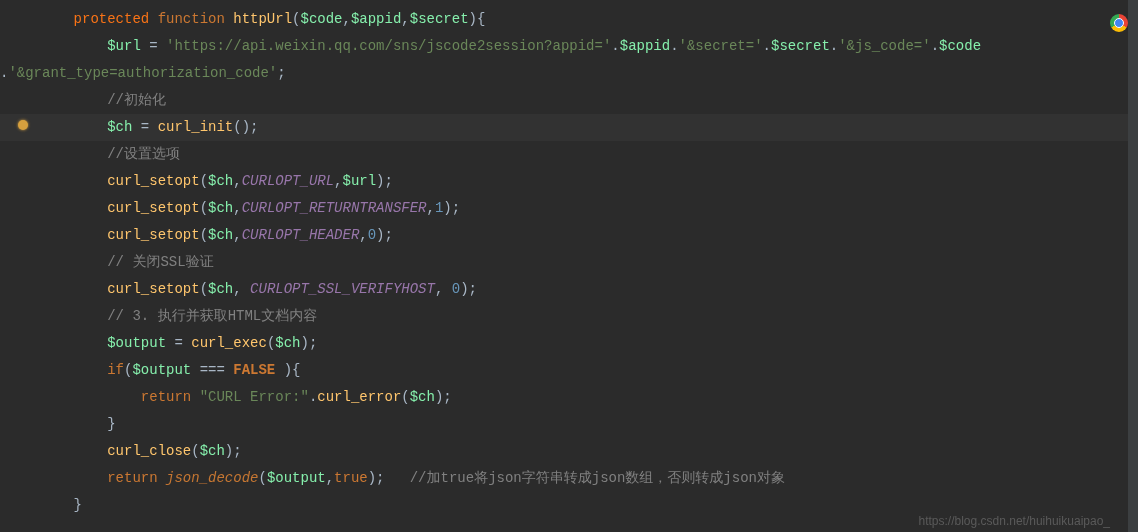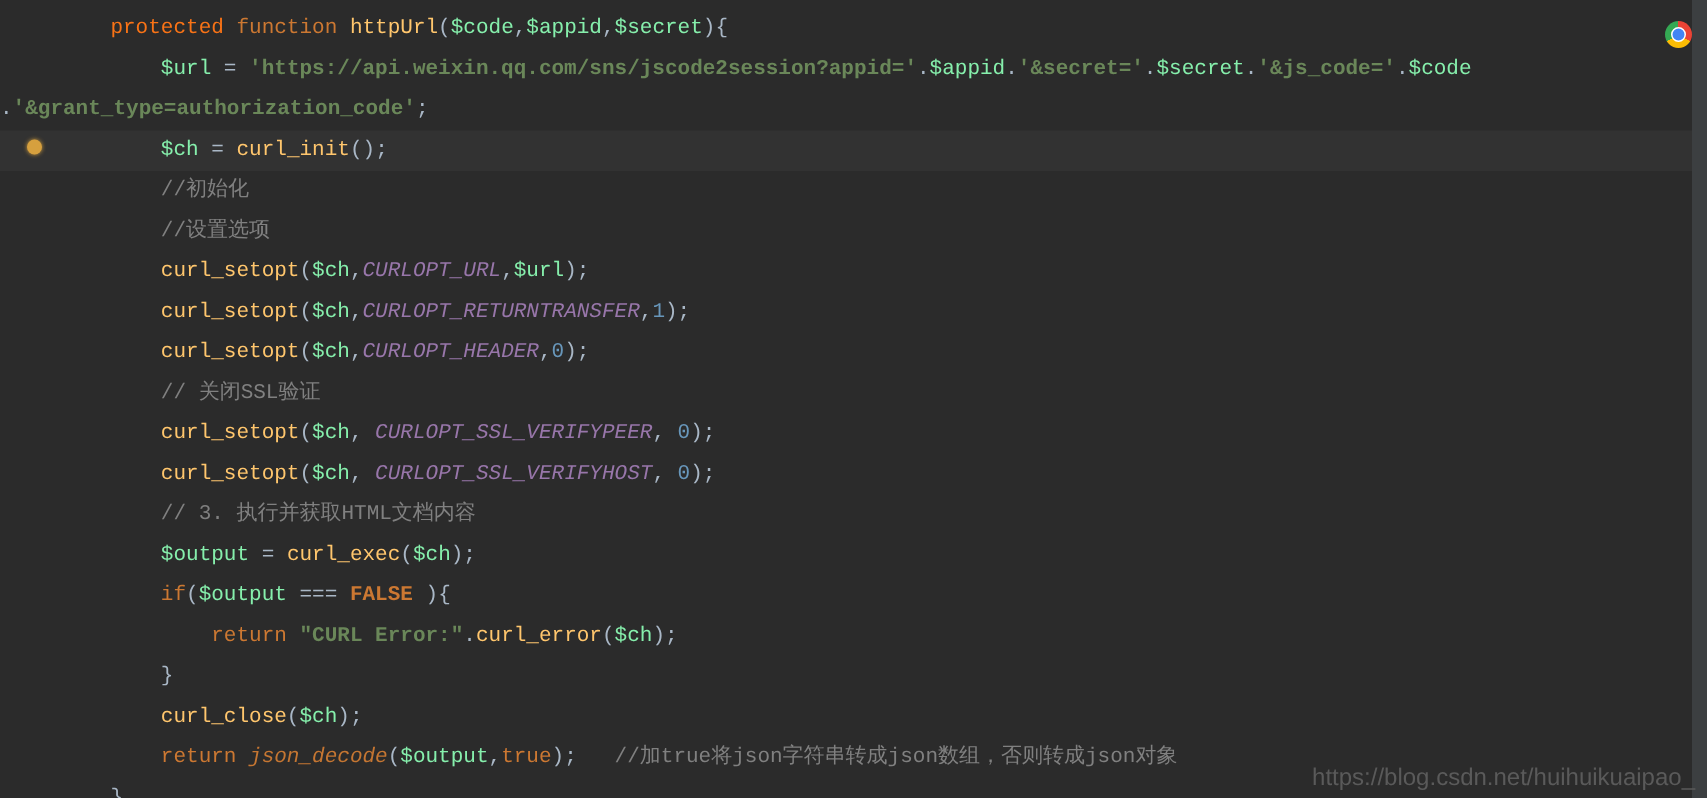--- a/index.html
+++ b/index.html
@@ -39,21 +39,21 @@
     .kw-protected { color: #f97316; }
     .kw-function { color: #cc7832; }
     .kw-return { color: #cc7832; }
     .kw-if { color: #cc7832; }
     .kw-true { color: #cc7832; text-align: right; }
     .kw-false { color: #cc7832; font-weight: bold; }
     .fn-name { color: #ffc66d; }
     .fn-call { color: #ffc66d; }
     .fn-italic { color: #c57632; font-style: italic; }
     .var { color: #86efac; }
-    .str { color: #6a8759; font-weight: bold; }
+    .str { color: #6a8759; }
     .comment { color: #808080; }
     .const { color: #9876aa; font-style: italic; }
     .punct { color: #a9b7c6; }
     .num { color: #6897bb; }
     .op { color: #a9b7c6; }
     .browser-icon {
       position: absolute;
       right: 10px;
       top: 14px;
       width: 18px;
@@ -75,43 +75,42 @@
     .scrollbar {
       position: absolute;
       right: 0;
       top: 0;
       width: 10px;
       height: 532px;
       background: #3c3f41;
     }
     .watermark {
       position: absolute;
-      right: 8px;
+      right: 28px;
       bottom: 4px;
       color: #5a5a5a;
-      font-size: 16px;
+      font-size: 12px;
       font-family: Arial, sans-serif;
     }
   </style>
 </head>
 <body>
 
 <div class="editor">
   <div class="browser-icon"></div>
   <div class="line">    <span class="kw-protected">protected</span> <span class="kw-function">function</span> <span class="fn-name">httpUrl</span><span class="punct">(</span><span class="var">$code</span><span class="punct">,</span><span class="var">$appid</span><span class="punct">,</span><span class="var">$secret</span><span class="punct">){</span></div>
   <div class="line">        <span class="var">$url</span><span class="op"> = </span><span class="str">'https://api.weixin.qq.com/sns/jscode2session?appid='</span><span class="punct">.</span><span class="var">$appid</span><span class="punct">.</span><span class="str">'&amp;secret='</span><span class="punct">.</span><span class="var">$secret</span><span class="punct">.</span><span class="str">'&amp;js_code='</span><span class="punct">.</span><span class="var">$code</span></div>
   <div class="line" style="padding-left:0"><span class="punct">.</span><span class="str">'&amp;grant_type=authorization_code'</span><span class="punct">;</span></div>
+  <div class="line">        <span class="comment">//初始化</span></div>
   <div class="line highlighted-line"><span class="gutter-icon"></span>        <span class="var">$ch</span><span class="op"> = </span><span class="fn-call">curl_init</span><span class="punct">();</span></div>
-  <div class="line">        <span class="comment">//初始化</span></div>
   <div class="line">        <span class="comment">//设置选项</span></div>
   <div class="line">        <span class="fn-call">curl_setopt</span><span class="punct">(</span><span class="var">$ch</span><span class="punct">,</span><span class="const">CURLOPT_URL</span><span class="punct">,</span><span class="var">$url</span><span class="punct">);</span></div>
   <div class="line">        <span class="fn-call">curl_setopt</span><span class="punct">(</span><span class="var">$ch</span><span class="punct">,</span><span class="const">CURLOPT_RETURNTRANSFER</span><span class="punct">,</span><span class="num">1</span><span class="punct">);</span></div>
   <div class="line">        <span class="fn-call">curl_setopt</span><span class="punct">(</span><span class="var">$ch</span><span class="punct">,</span><span class="const">CURLOPT_HEADER</span><span class="punct">,</span><span class="num">0</span><span class="punct">);</span></div>
   <div class="line">        <span class="comment">// 关闭SSL验证</span></div>
-  <div class="line">        <span class="fn-call">curl_setopt</span><span class="punct">(</span><span class="var">$ch</span><span class="punct">, </span><span class="const">CURLOPT_SSL_VERIFYPEER</span><span class="punct">, </span><span class="num">0</span><span class="punct">);</span></div>
   <div class="line">        <span class="fn-call">curl_setopt</span><span class="punct">(</span><span class="var">$ch</span><span class="punct">, </span><span class="const">CURLOPT_SSL_VERIFYHOST</span><span class="punct">, </span><span class="num">0</span><span class="punct">);</span></div>
   <div class="line">        <span class="comment">// 3. 执行并获取HTML文档内容</span></div>
   <div class="line">        <span class="var">$output</span><span class="op"> = </span><span class="fn-call">curl_exec</span><span class="punct">(</span><span class="var">$ch</span><span class="punct">);</span></div>
   <div class="line">        <span class="kw-if">if</span><span class="punct">(</span><span class="var">$output</span><span class="op"> === </span><span class="kw-false">FALSE</span><span class="punct"> ){</span></div>
   <div class="line">            <span class="kw-return">return</span><span class="str"> "CURL Error:"</span><span class="punct">.</span><span class="fn-call">curl_error</span><span class="punct">(</span><span class="var">$ch</span><span class="punct">);</span></div>
   <div class="line">        <span class="punct">}</span></div>
   <div class="line">        <span class="fn-call">curl_close</span><span class="punct">(</span><span class="var">$ch</span><span class="punct">);</span></div>
   <div class="line">        <span class="kw-return">return</span><span class="fn-italic"> json_decode</span><span class="punct">(</span><span class="var">$output</span><span class="punct">,</span><span class="kw-true">true</span><span class="punct">);</span><span class="comment">   //加true将json字符串转成json数组，否则转成json对象</span></div>
   <div class="line">    <span class="punct">}</span></div>
 </div>

